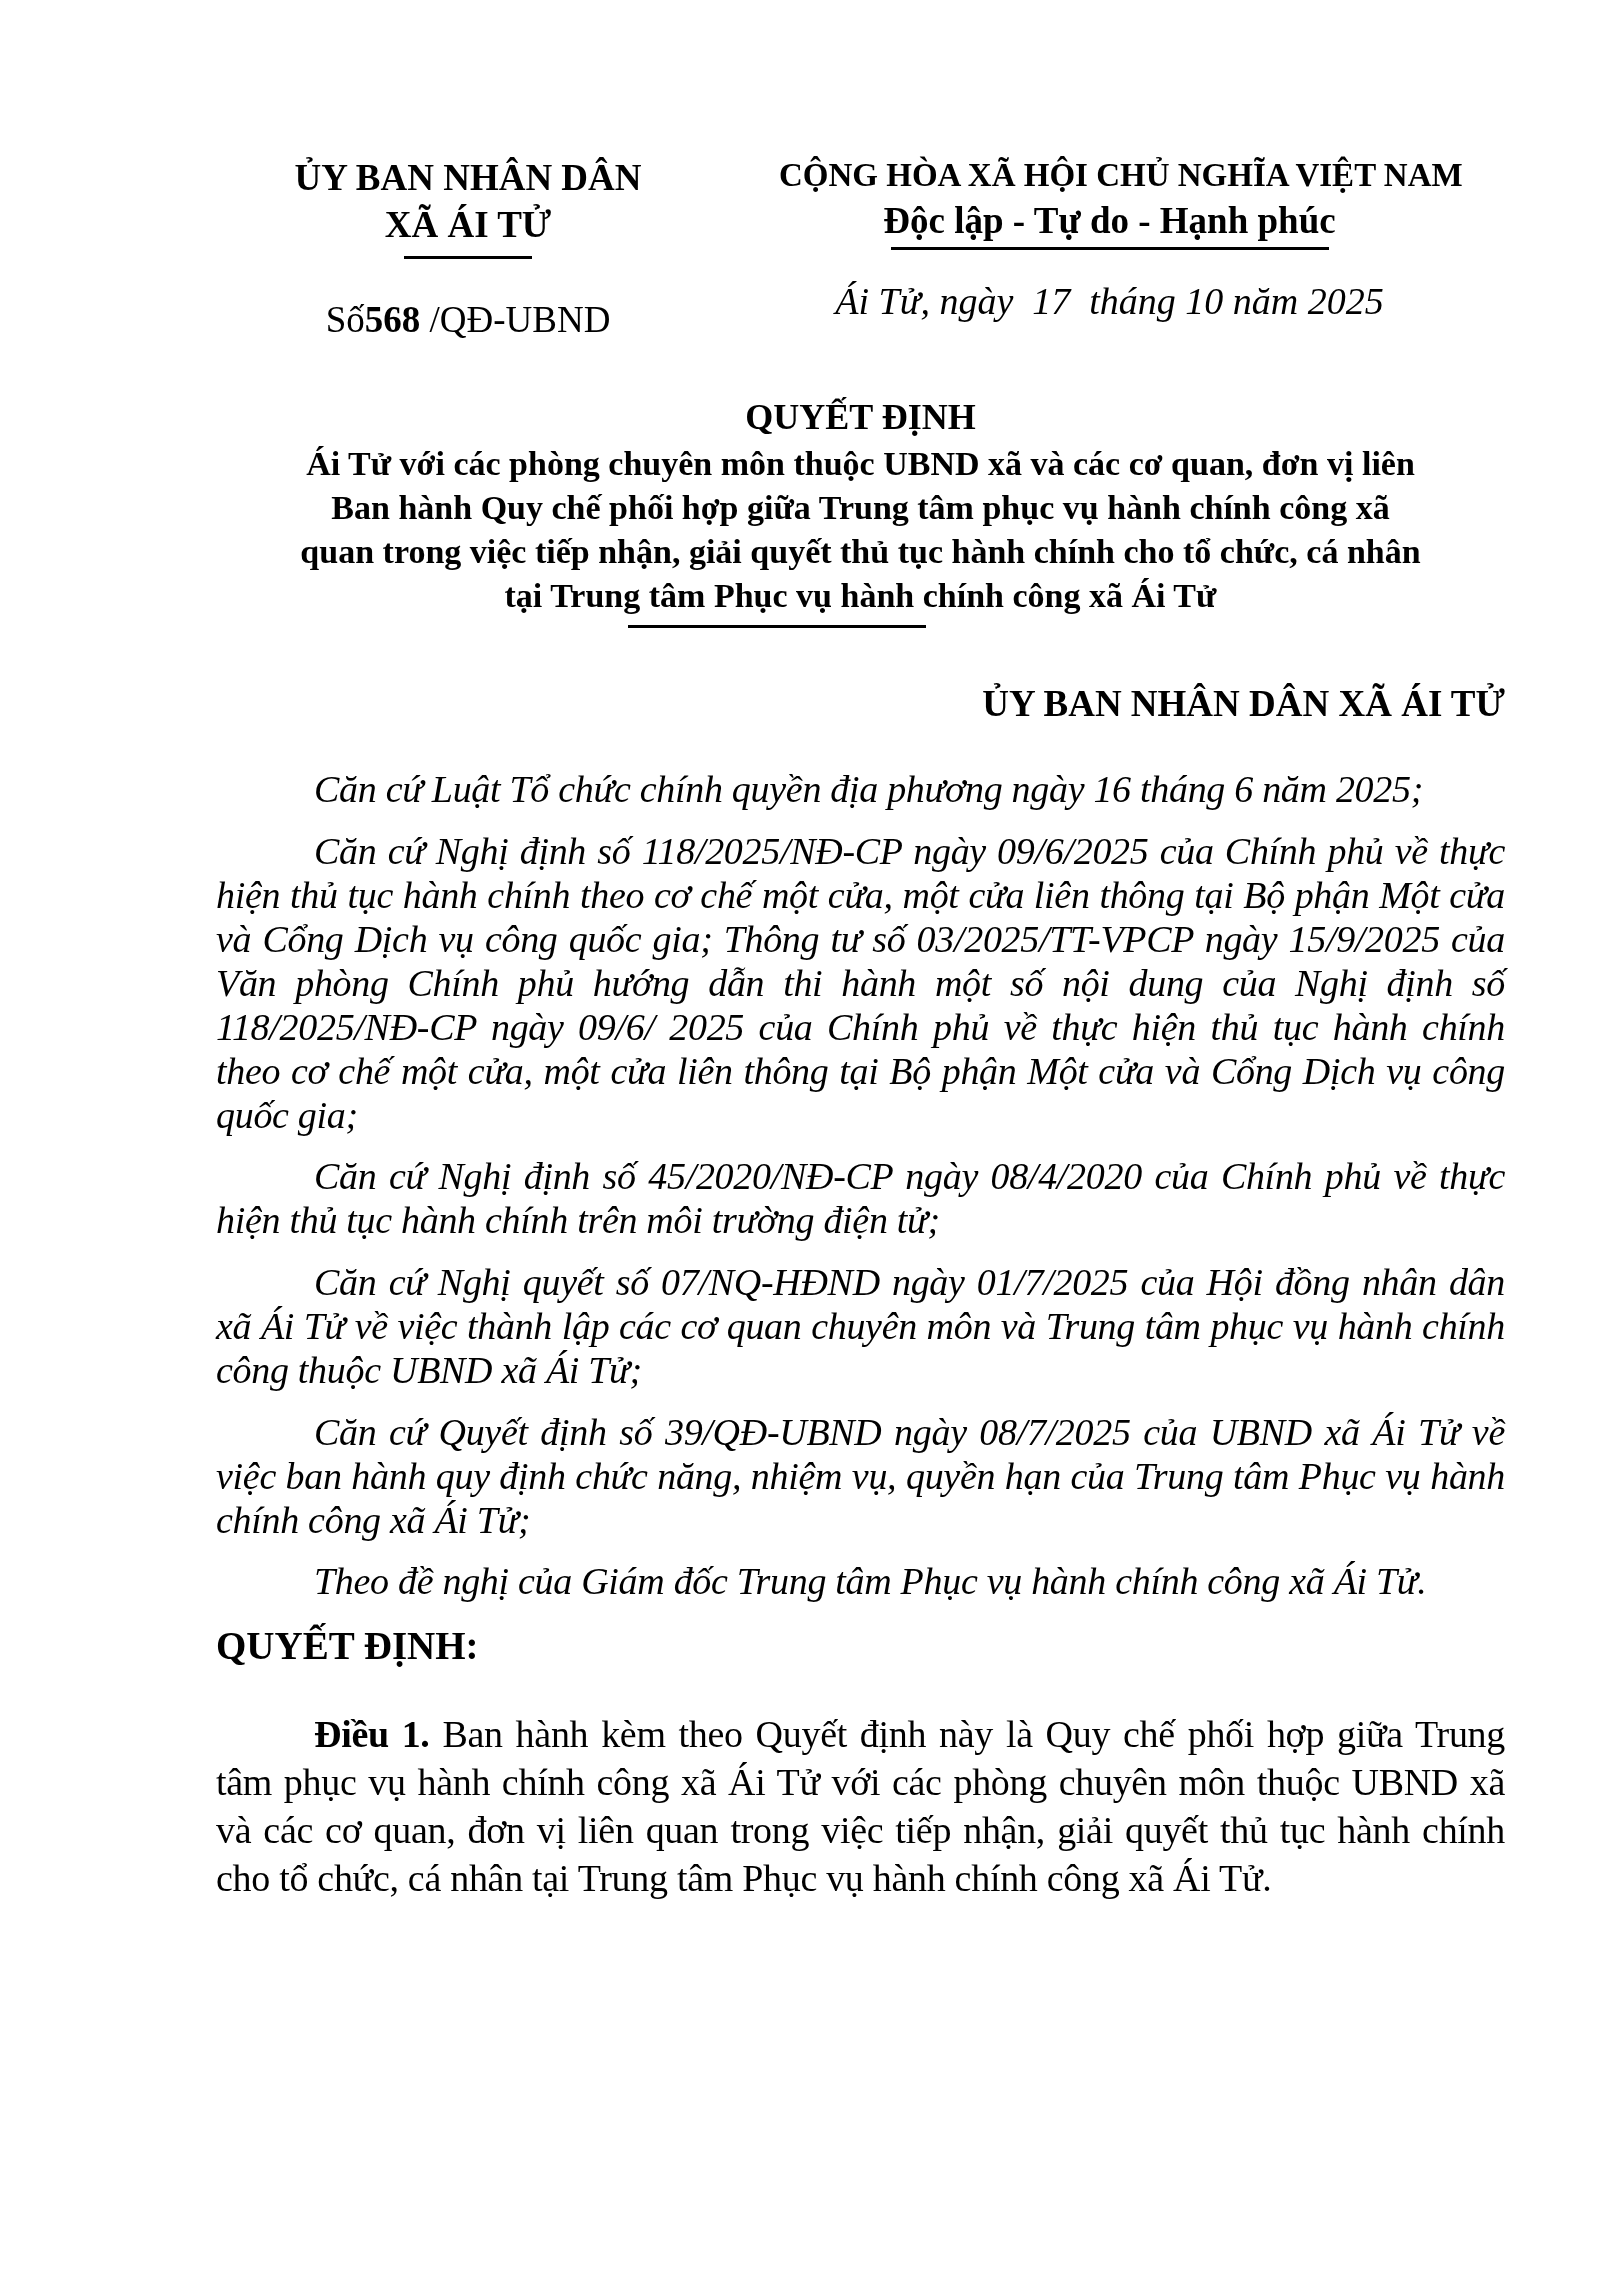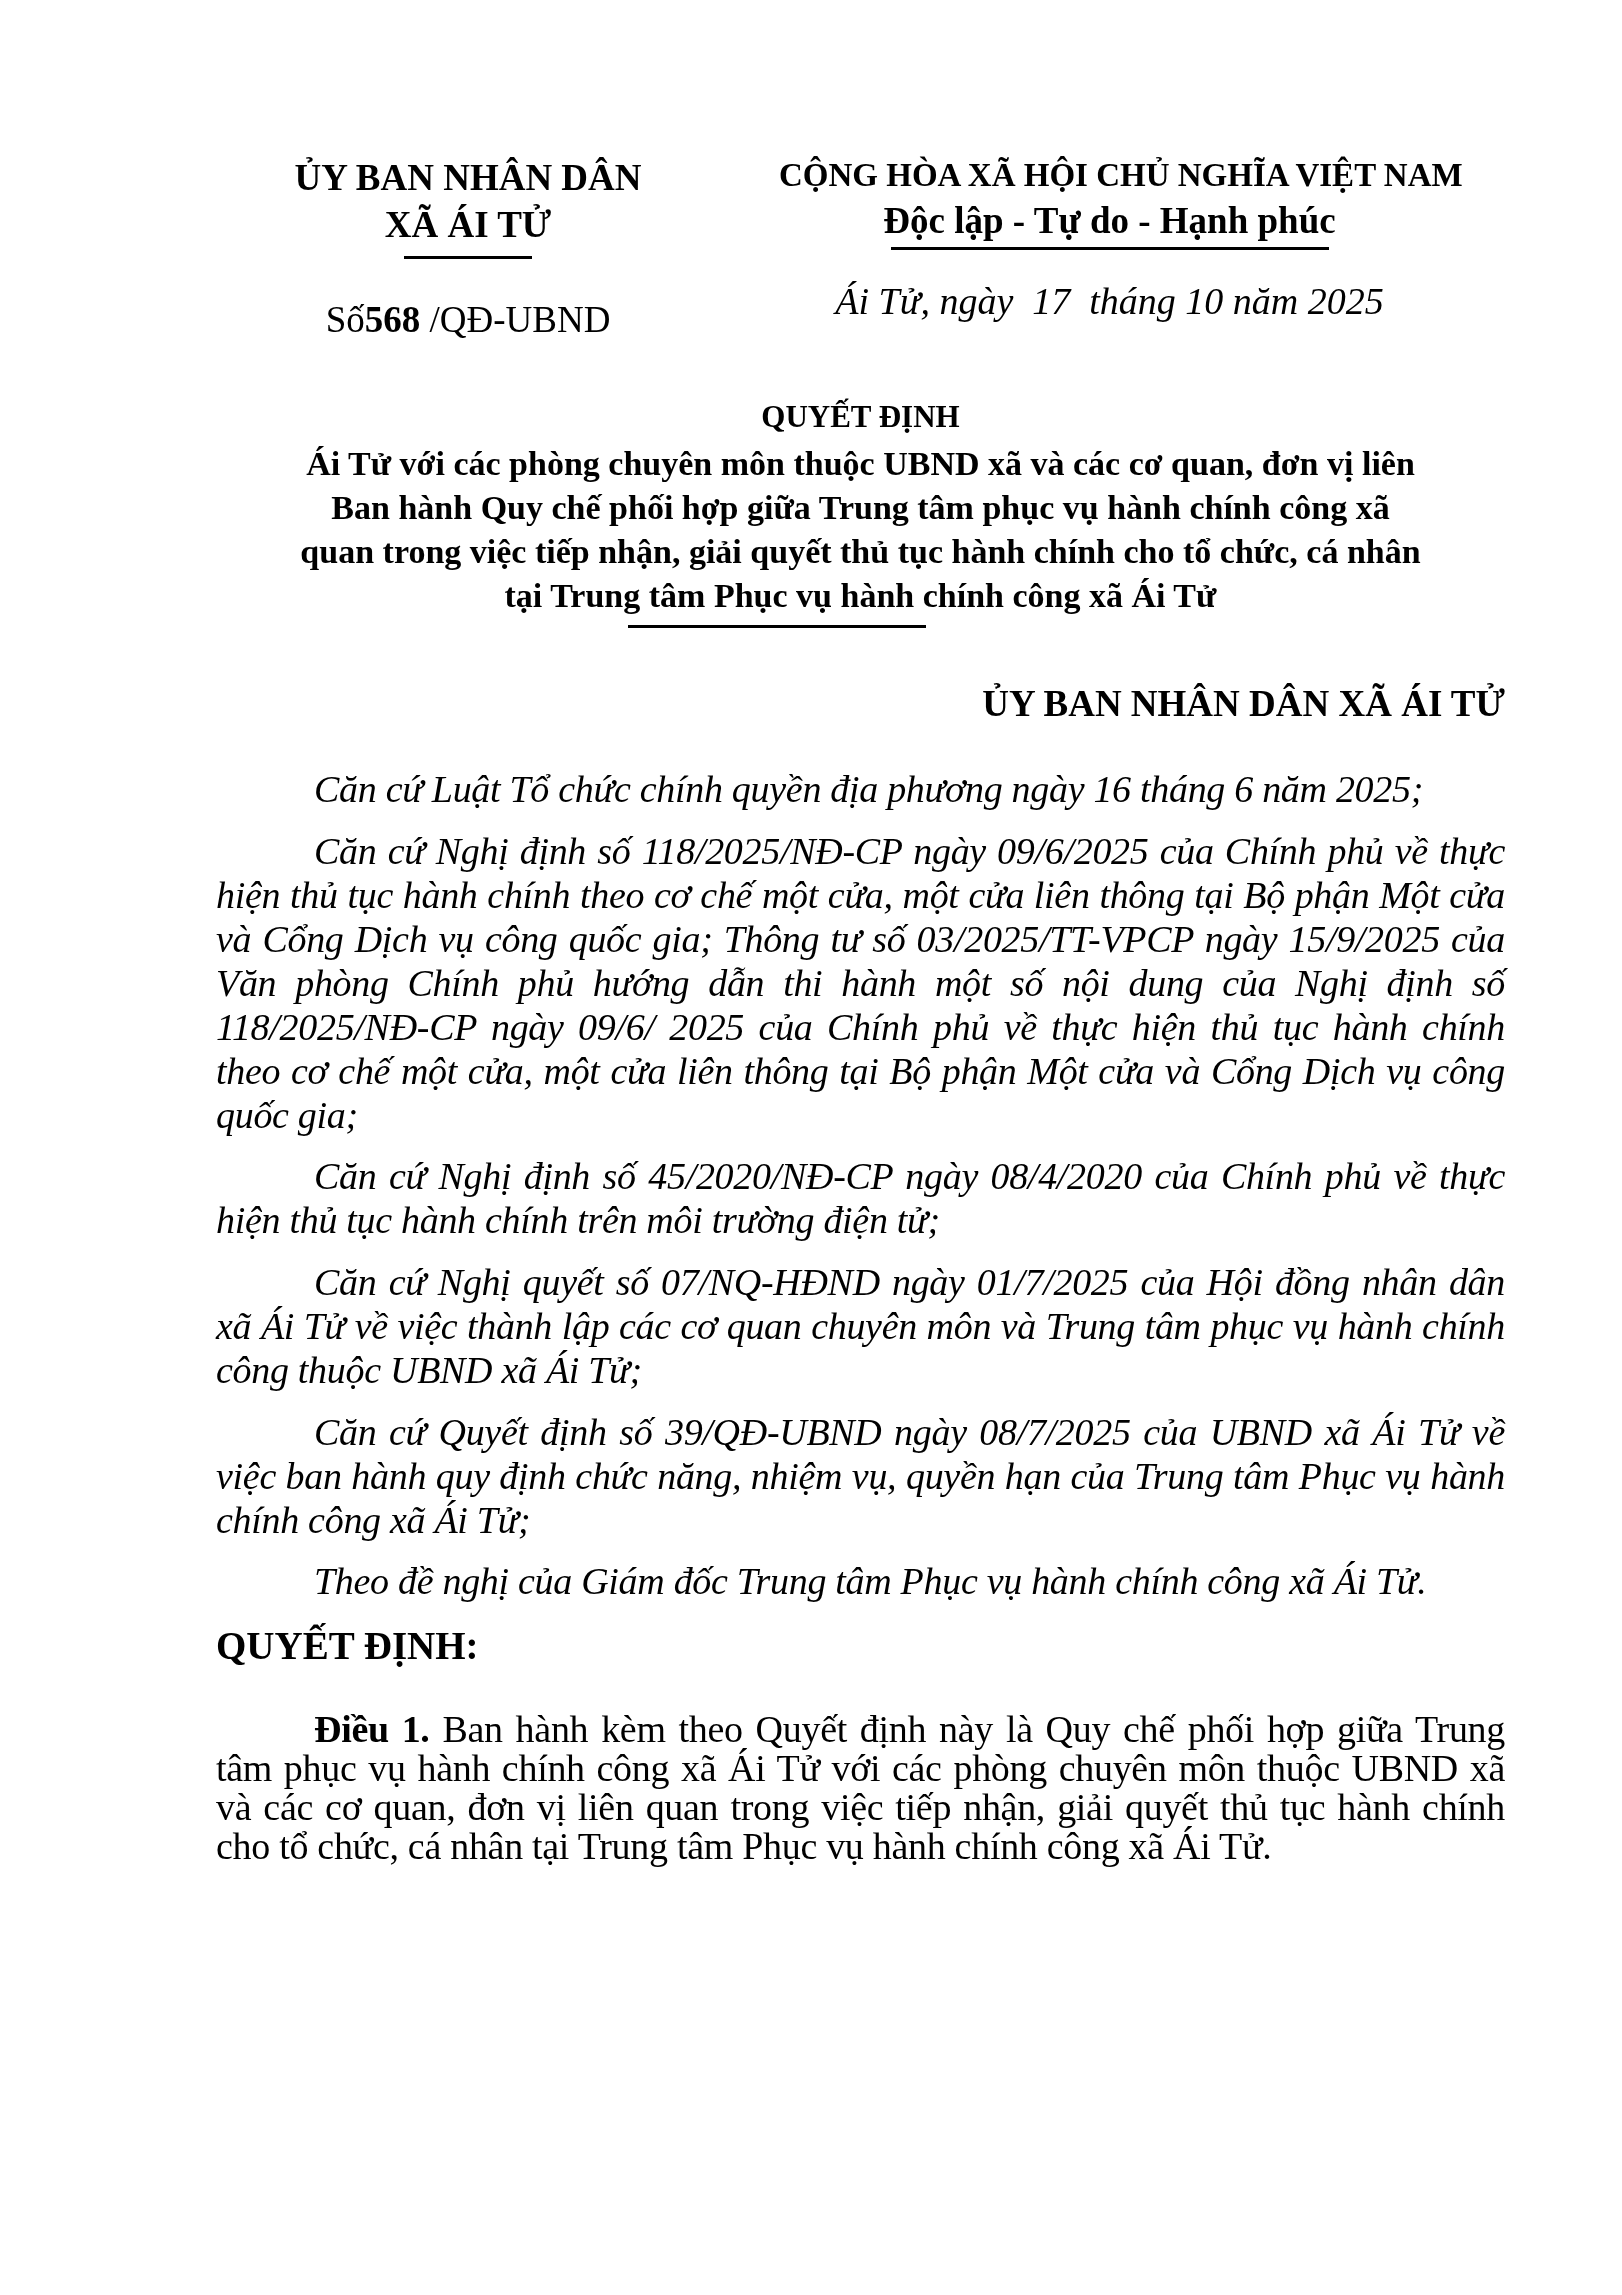--- a/index.html
+++ b/index.html
@@ -25,21 +25,21 @@
   .rule { background:#000; height:3.3px; }
   .rule-left  { width:128px; margin:7.9px auto 0; }
   .doc-number { font-size:37px; line-height:46px; margin-top:38px; white-space:pre; }
   .doc-number .num { font-weight:bold; }
   .motto1 { font-weight:bold; font-size:33px; line-height:43px; white-space:nowrap; }
   .motto2 { font-weight:bold; font-size:37px; line-height:47px; white-space:nowrap; }
   .rule-right { width:438px; margin:2.6px auto 0; }
   .dateline { font-style:italic; font-size:38px; line-height:48px; margin-top:27.5px; white-space:pre; }
   
   .title-block { text-align:center; margin-top:49px; }
-  .doc-type { font-weight:bold; font-size:31px; line-height:50px; }
+  .doc-type { font-weight:bold; font-size:36px; line-height:50px; }
   .subtitle-lines { margin-top:0; }
   .subtitle-lines > div {
     font-weight:bold; font-size:34px; line-height:44px; white-space:nowrap;
   }
   .rule-title { width:298px; margin:6.5px 0 0 412px; }
   
   .authority-heading {
     text-align:right; font-weight:bold; font-size:37px; line-height:50px;
     margin-top:51px; white-space:nowrap;
   }
@@ -53,21 +53,21 @@
     text-align:justify;
     text-indent:98px;
   }
   
   .decision-heading {
     text-align:left; font-weight:bold; font-size:39px; line-height:50px;
     margin-top:14.4px;
   }
   .article {
     margin-top:39px;
-    font-size:38px; line-height:39px;
+    font-size:38px; line-height:48px;
     letter-spacing:-0.3px;
     text-align:justify;
     text-indent:98px;
   }
   .article .article-label { font-weight:bold; }
 </style>
 </head>
 <body>
 
 <div class="page">

